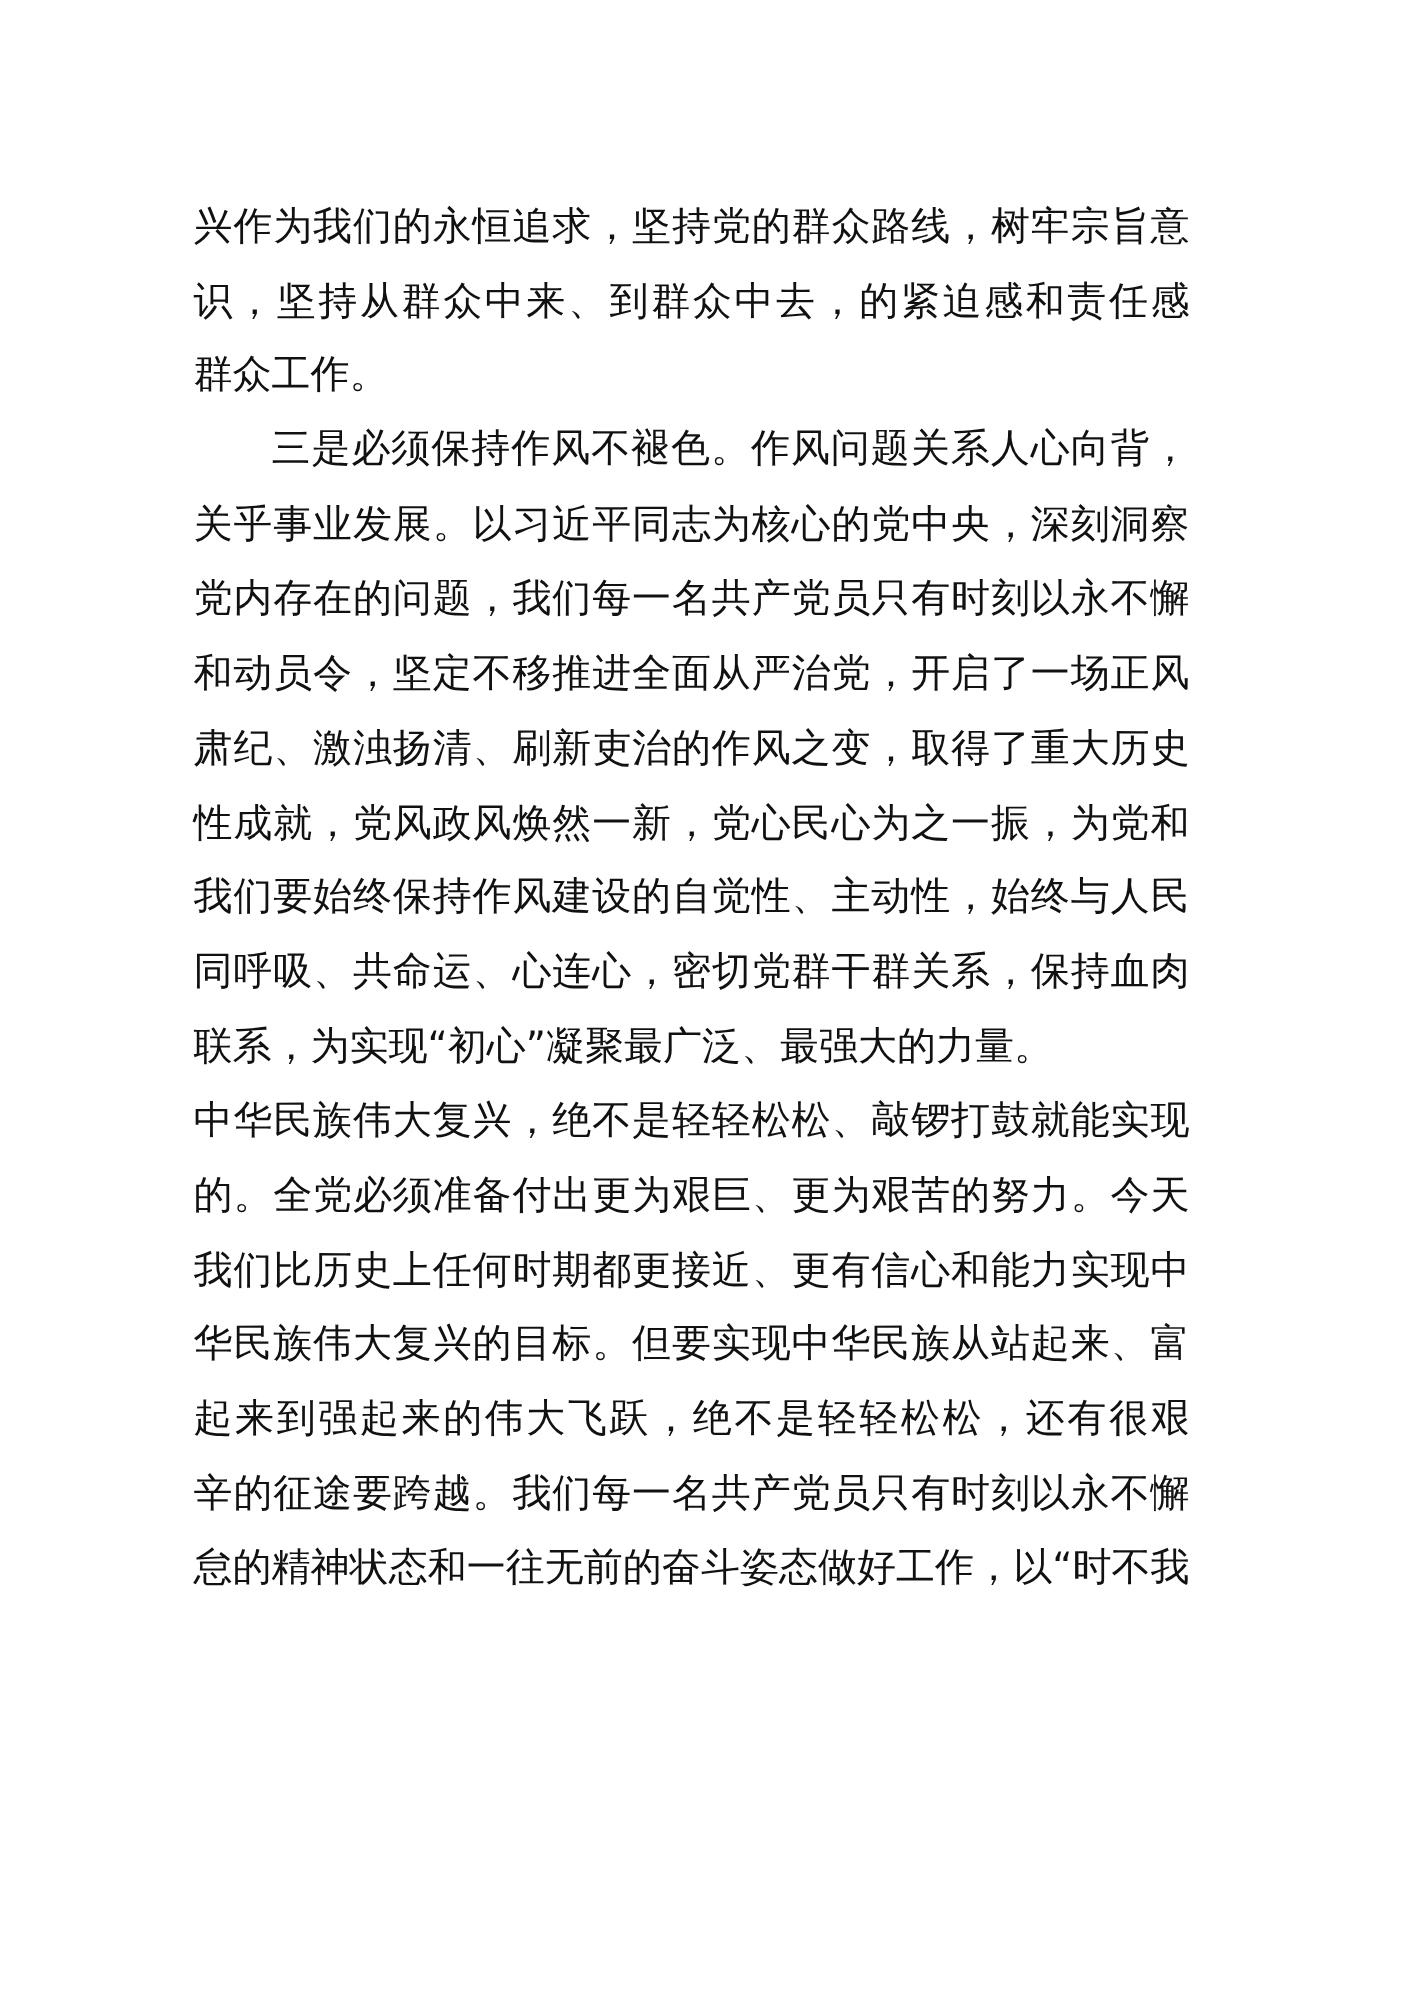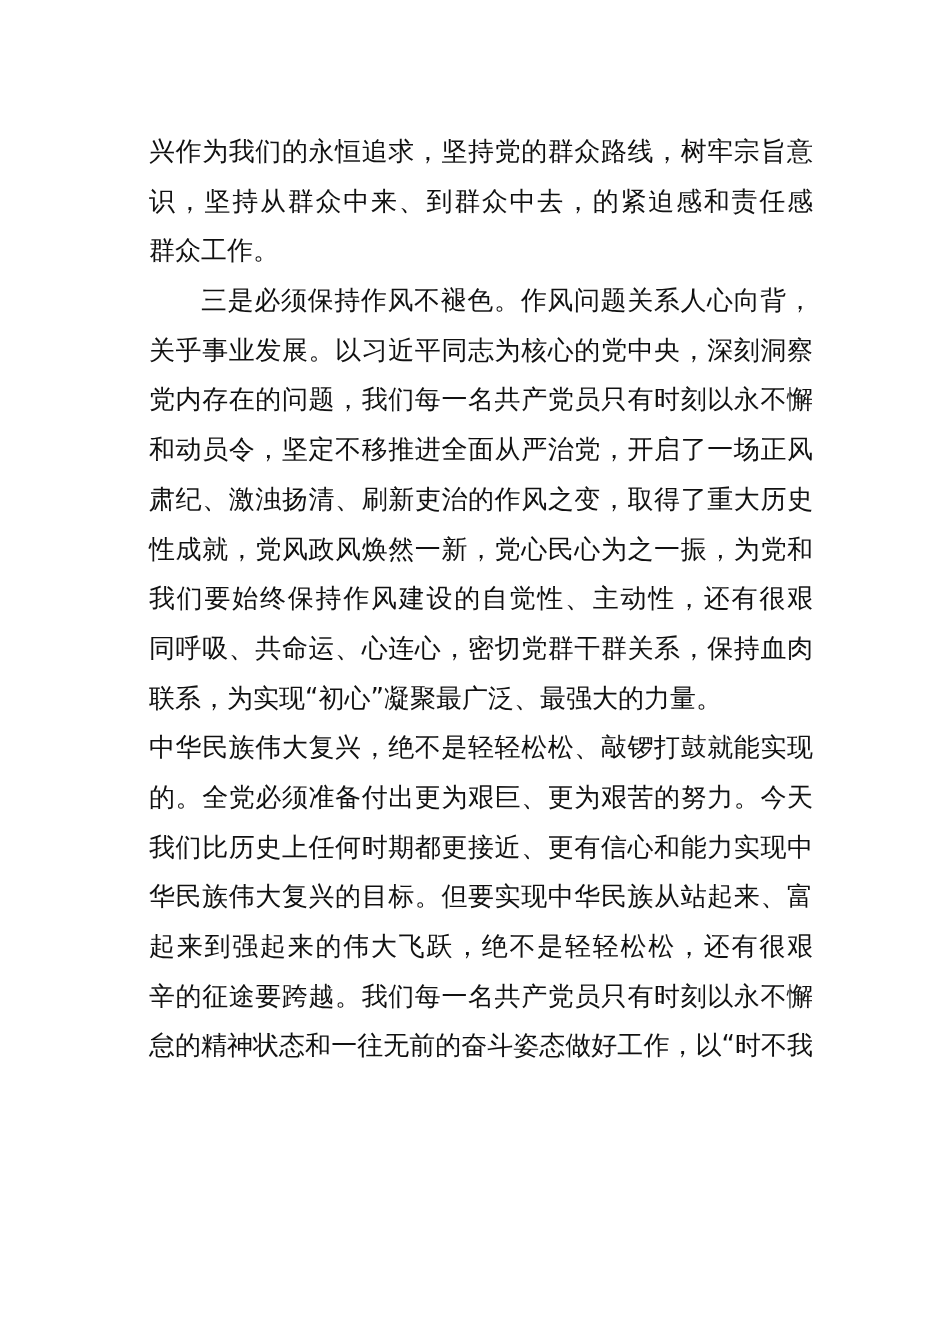--- a/index.html
+++ b/index.html
@@ -1,50 +1,50 @@
 <!DOCTYPE html>
 <html><head>
 <meta charset="utf-8">
 <style>
   html, body { margin: 0; padding: 0; background: #ffffff; }
   body { width: 950px; height: 1344px; position: relative; overflow: hidden; }
   .page {
     position: absolute;
-    left: 149px;
+    left: 129px;
     top: 127px;
     width: 664px;
     font-family: "DejaVu Sans", sans-serif;
     font-size: 26px;
     line-height: 49.7px;
     color: #111111;
   }
   .line {
     display: block;
     height: 49.7px;
     white-space: nowrap;
     text-align: justify;
     text-align-last: justify;
   }
   .line.last { text-align-last: left; }
-  .line.indent { padding-left: 52px; }
+  .line.indent { padding-left: 52px; font-family: Liberation Mono, monospace; }
 </style>
 </head>
 <body>
 
 <div class="page">
   <span class="line">兴作为我们的永恒追求，坚持党的群众路线，树牢宗旨意</span>
   <span class="line">识，坚持从群众中来、到群众中去，的紧迫感和责任感</span>
   <span class="line last">群众工作。</span>
   <span class="line indent">三是必须保持作风不褪色。作风问题关系人心向背，</span>
   <span class="line">关乎事业发展。以习近平同志为核心的党中央，深刻洞察</span>
   <span class="line">党内存在的问题，我们每一名共产党员只有时刻以永不懈</span>
   <span class="line">和动员令，坚定不移推进全面从严治党，开启了一场正风</span>
   <span class="line">肃纪、激浊扬清、刷新吏治的作风之变，取得了重大历史</span>
   <span class="line">性成就，党风政风焕然一新，党心民心为之一振，为党和</span>
-  <span class="line">我们要始终保持作风建设的自觉性、主动性，还有很艰</span>
+  <span class="line">我们要始终保持作风建设的自觉性、主动性，始终与人民</span>
   <span class="line">同呼吸、共命运、心连心，密切党群干群关系，保持血肉</span>
   <span class="line last">联系，为实现“初心”凝聚最广泛、最强大的力量。</span>
   <span class="line">中华民族伟大复兴，绝不是轻轻松松、敲锣打鼓就能实现</span>
   <span class="line">的。全党必须准备付出更为艰巨、更为艰苦的努力。今天</span>
   <span class="line">我们比历史上任何时期都更接近、更有信心和能力实现中</span>
   <span class="line">华民族伟大复兴的目标。但要实现中华民族从站起来、富</span>
   <span class="line">起来到强起来的伟大飞跃，绝不是轻轻松松，还有很艰</span>
   <span class="line">辛的征途要跨越。我们每一名共产党员只有时刻以永不懈</span>
   <span class="line">怠的精神状态和一往无前的奋斗姿态做好工作，以“时不我</span>
 </div>

